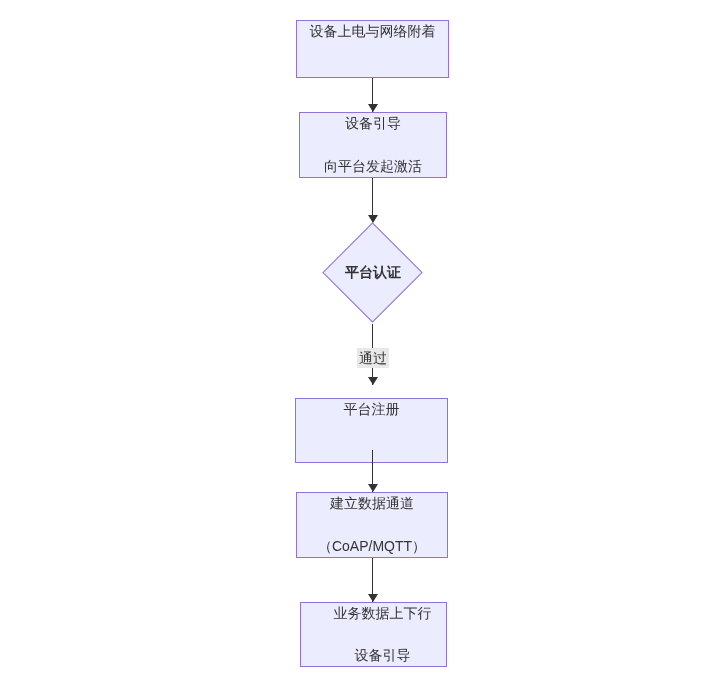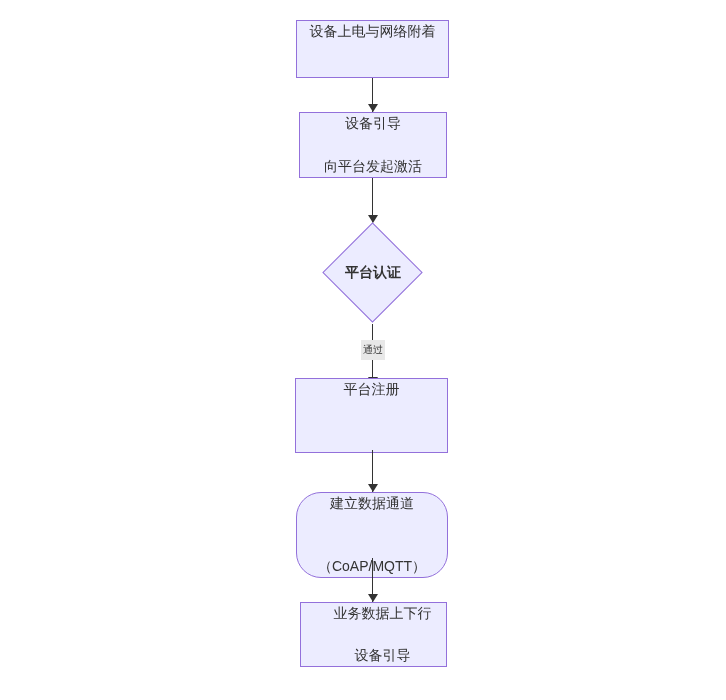--- a/index.html
+++ b/index.html
@@ -58,23 +58,24 @@
     width:0;height:0;
     border-left:5px solid transparent;
     border-right:5px solid transparent;
     border-top:8px solid #333333;
   }
   .edge-label{
     position:absolute;
     transform:translateX(-50%);
     background:#e8e8e8;
     color:#333333;
-    font-size:10px;
+    font-size:14px;
     padding:0 2px;
     line-height:20px;
+    margin-top:8px;
   }
 </style>
 </head>
 <body>
 
 <div class="canvas">
 
   <div class="node" style="left:296px;top:20px;width:153px;height:58px;">
     <span>设备上电与网络附着</span>
   </div>
@@ -92,28 +93,28 @@
 
   <div class="diamond-wrap" style="left:322px;top:222px;width:102px;height:102px;">
     <div class="diamond-shape" style="left:15px;top:15px;width:71px;height:71px;"></div>
     <div class="diamond-label">平台认证</div>
   </div>
 
   <div class="edge-line" style="left:372px;top:324px;height:61px;"></div>
   <div class="edge-label" style="left:373px;top:340px;">通过</div>
   <div class="arrow-head" style="left:368px;top:377px;"></div>
 
-  <div class="node" style="left:295px;top:378px;width:153px;height:75px;">
+  <div class="node" style="left:295px;top:398px;width:153px;height:65px;">
     <span>平台注册</span>
   </div>
 
   <div class="edge-line" style="left:372px;top:450px;height:42px;"></div>
   <div class="arrow-head" style="left:368px;top:484px;"></div>
 
-  <div class="node" style="left:296px;top:492px;width:152px;height:86px;border-radius:25px;">
+  <div class="node" style="left:296px;top:492px;width:152px;height:66px;">
     <span>建立数据通道</span>
     <span>（CoAP/MQTT）</span>
   </div>
 
   <div class="edge-line" style="left:372px;top:558px;height:44px;"></div>
   <div class="arrow-head" style="left:368px;top:594px;"></div>
 
   <div class="node" style="left:300px;top:602px;width:147px;height:65px;padding-left:18px;">
     <span>业务数据上下行</span>
     <span>设备引导</span>

